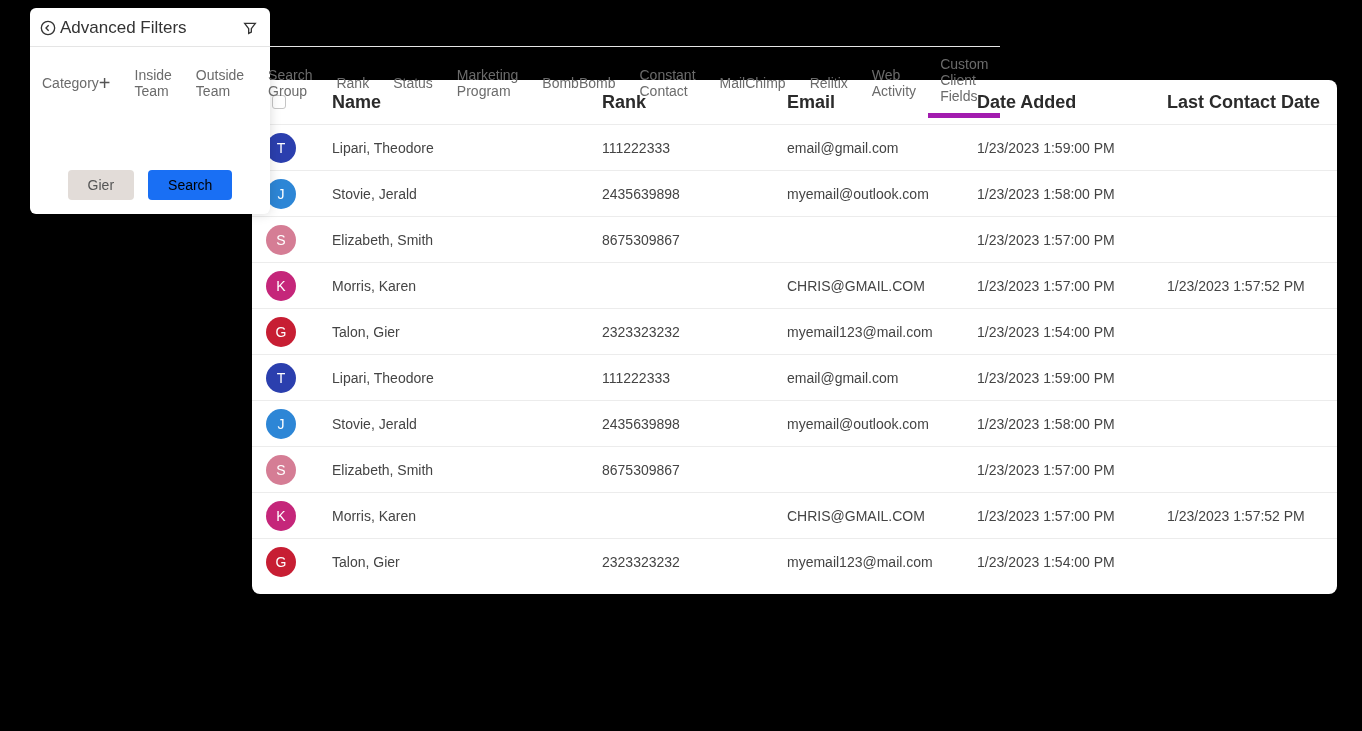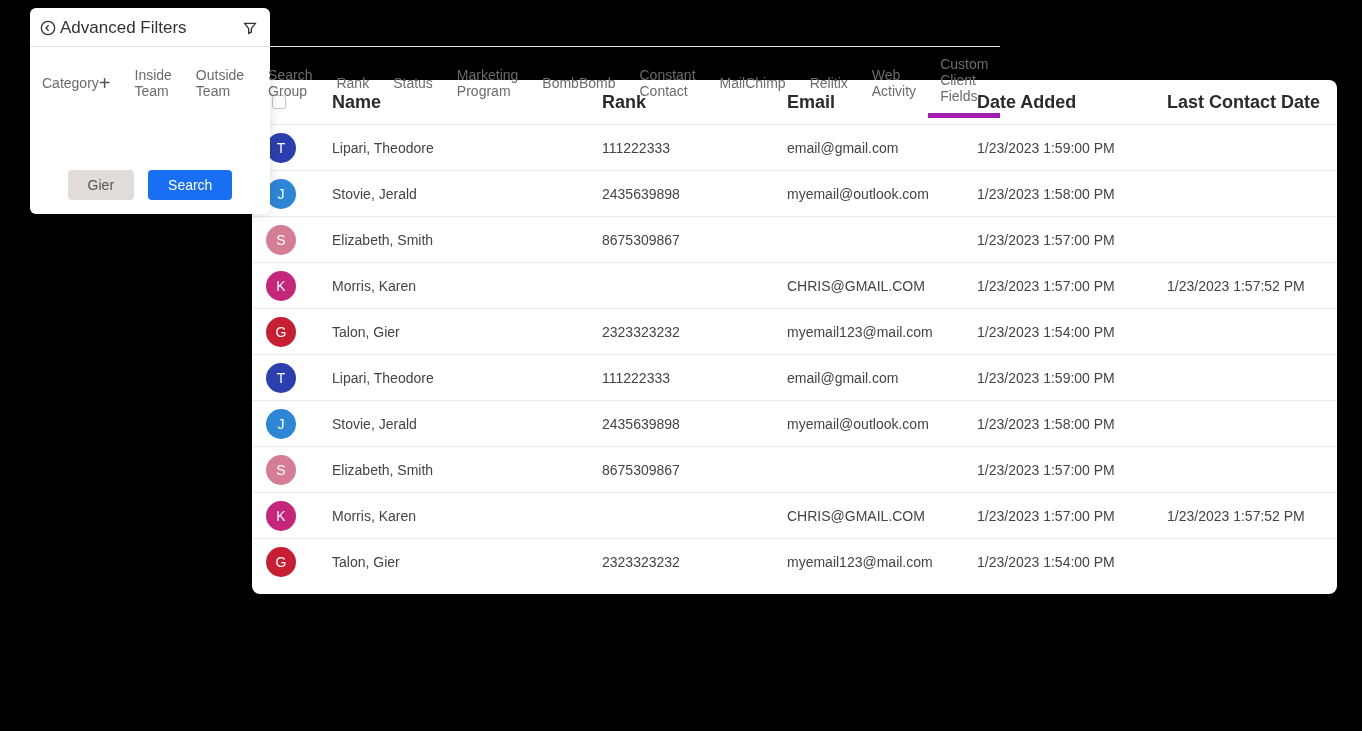--- a/index.html
+++ b/index.html
@@ -72,21 +72,21 @@
     gap: 14px;
   }
   .btn {
     border: none;
     border-radius: 4px;
     padding: 7px 20px;
     font-size: 14px;
     cursor: pointer;
   }
   .btn-reset { background: #e2dcd8; color:#555; }
-  .btn-search { background: #196ff4; color:#ffffff; }
+  .btn-search { background: #196ff4; color:#000000; }
 
   
   .main {
     position: absolute;
     left: 252px;
     top: 80px;
     width: 1085px;
     background: #fff;
     border-radius: 8px;
     box-shadow: 0 8px 40px rgba(0,0,0,0.4);

